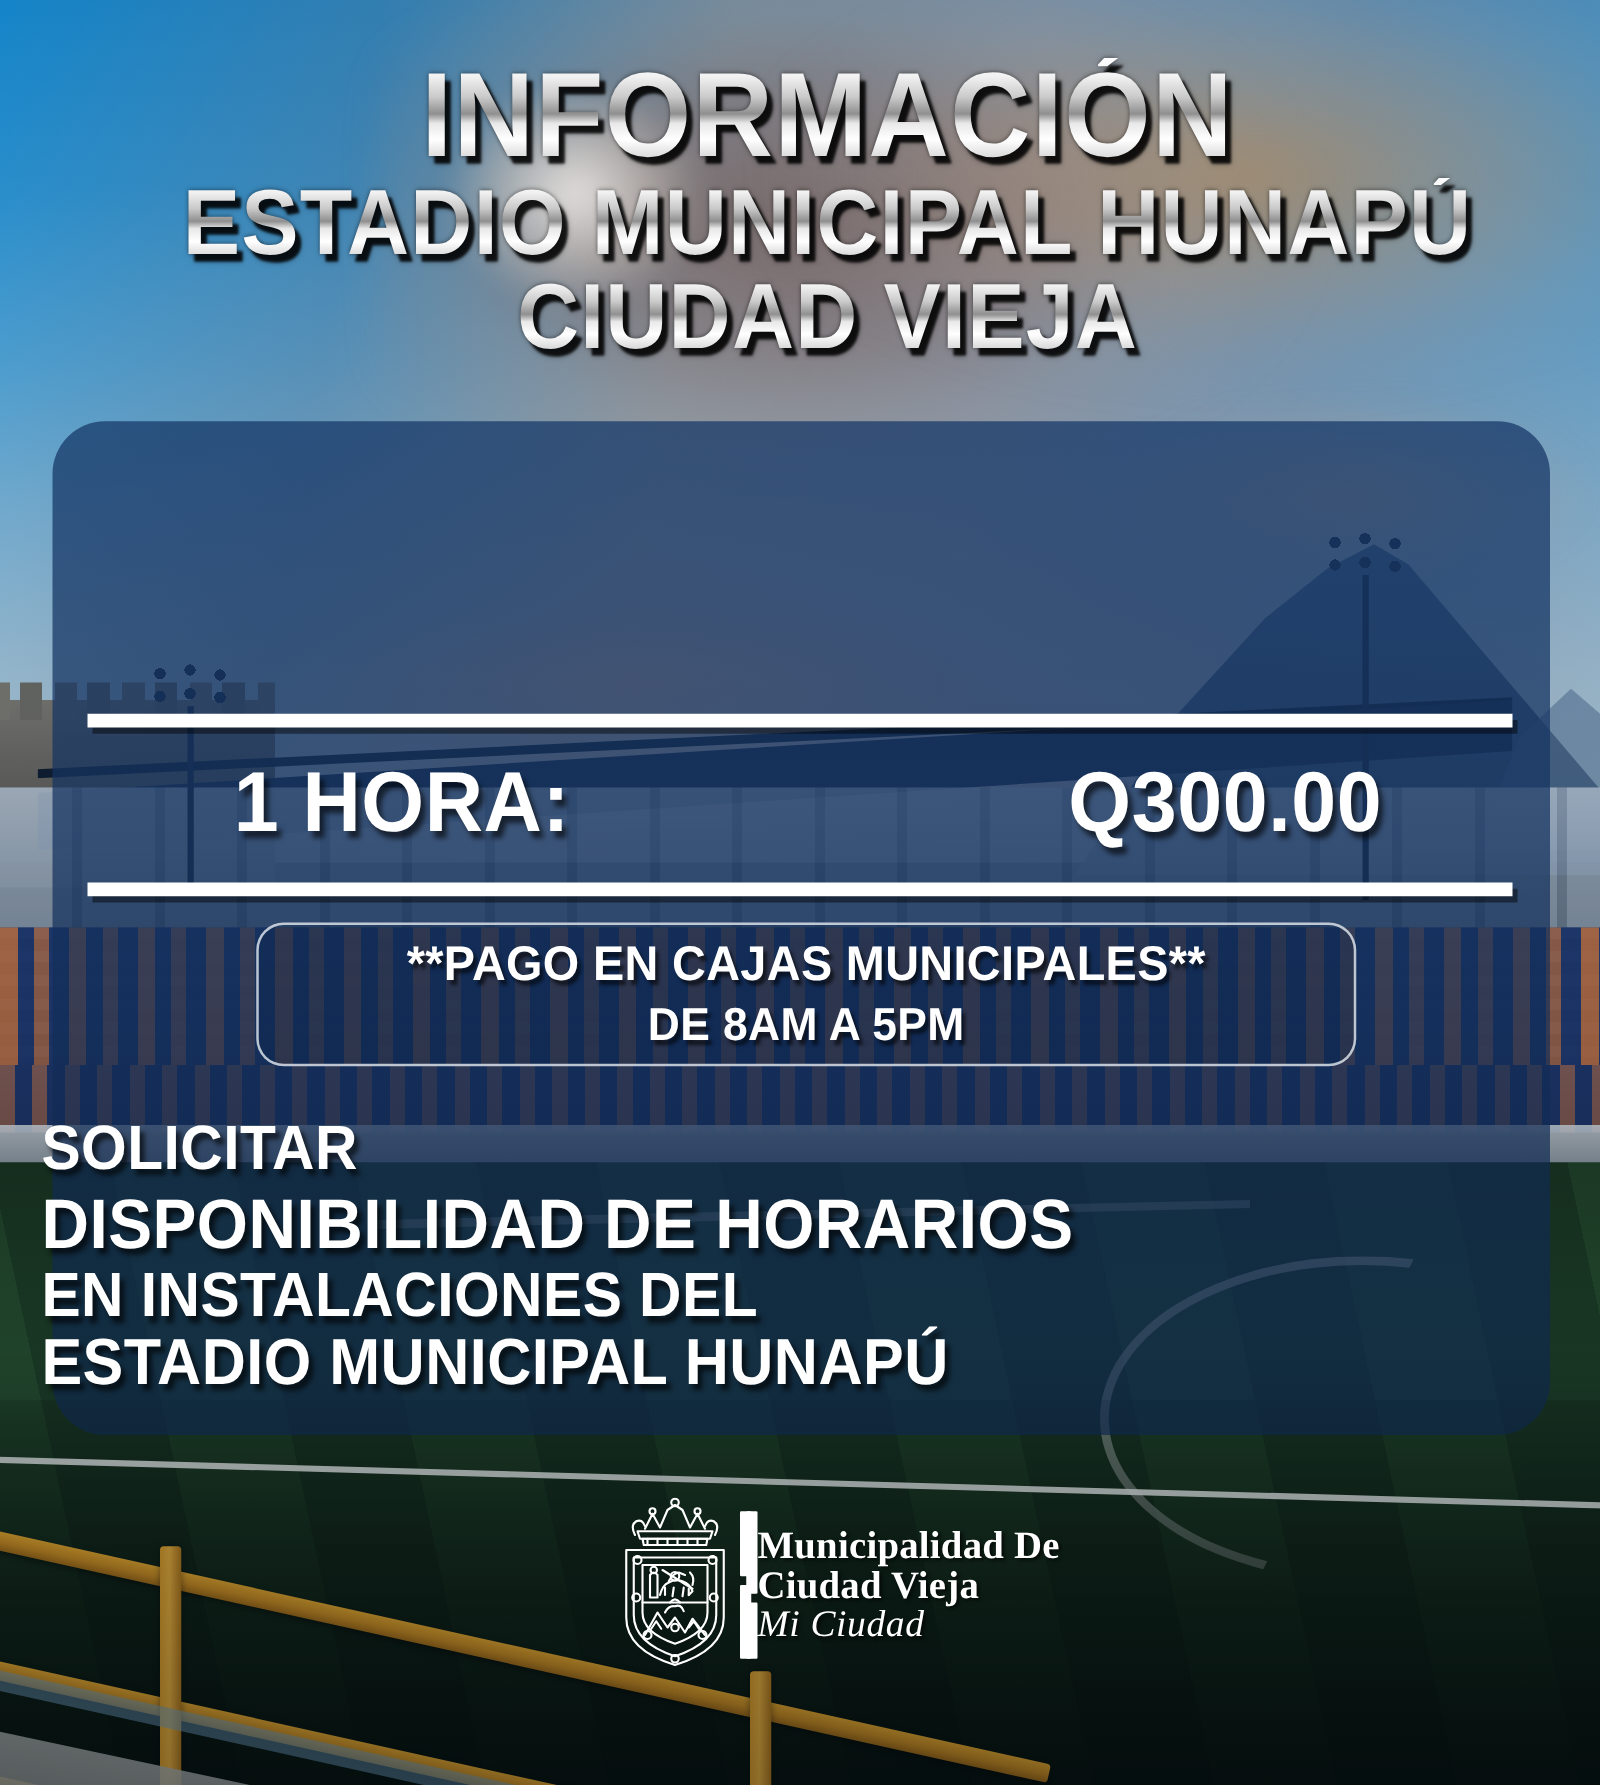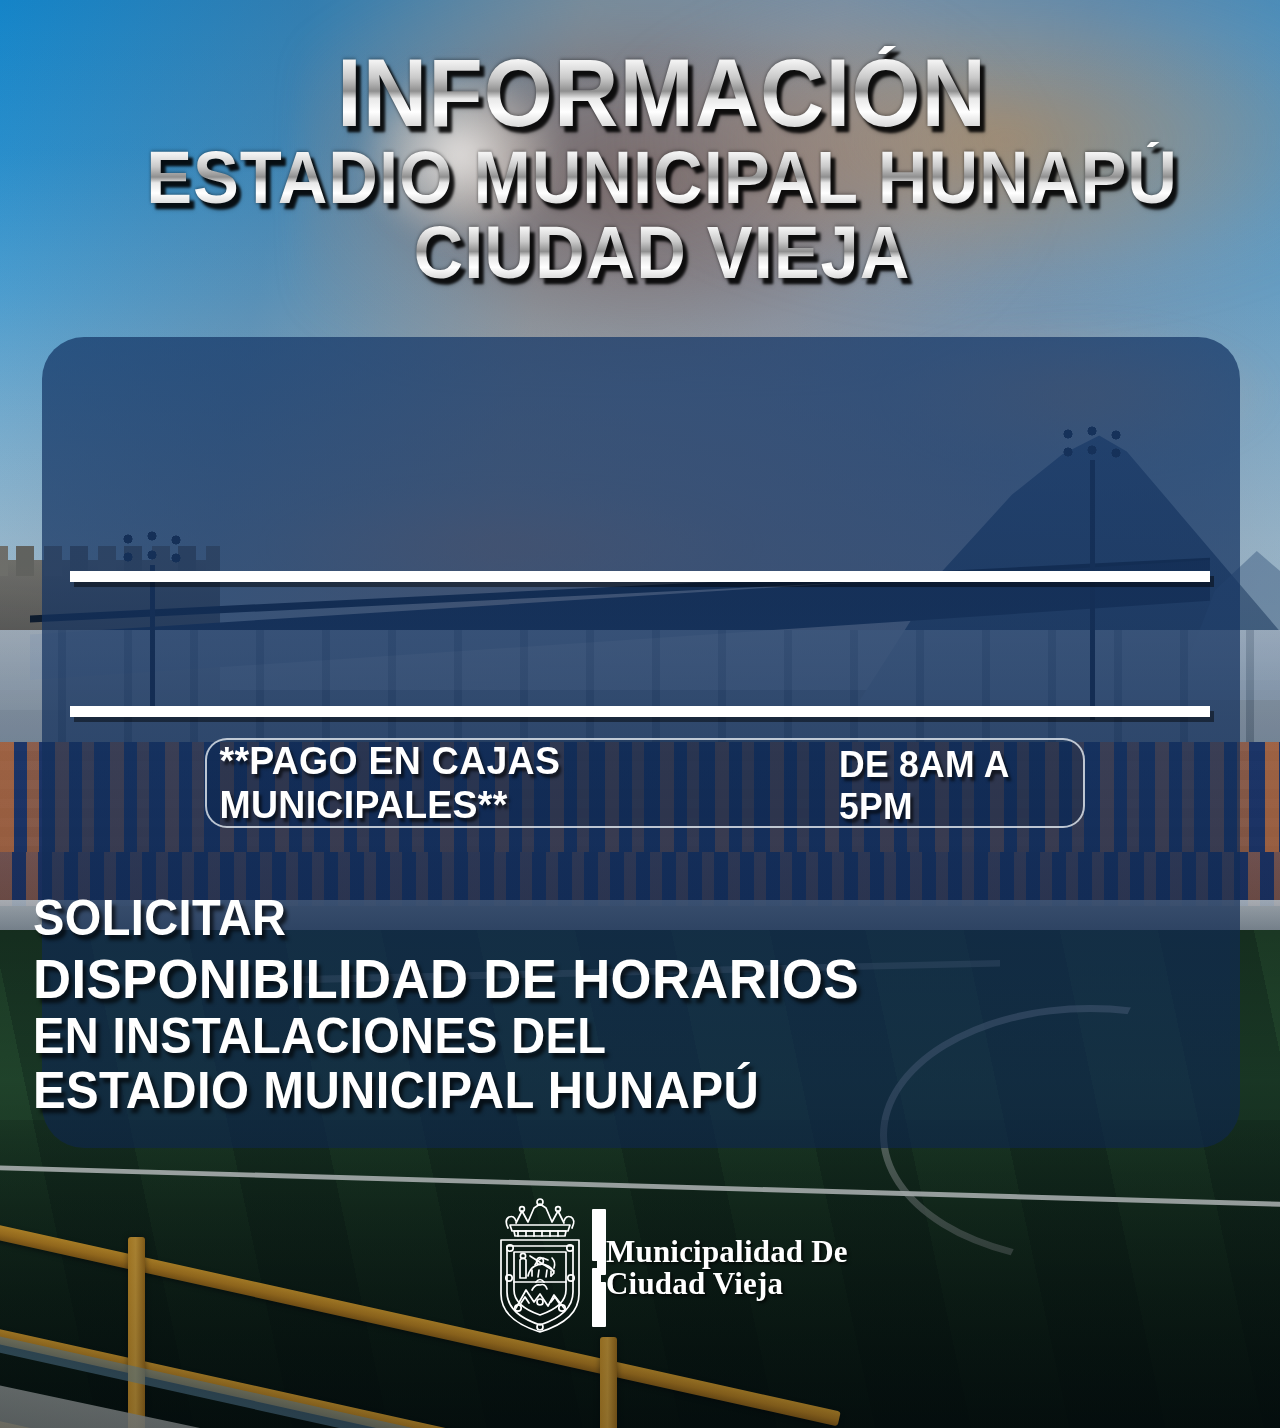--- a/index.html
+++ b/index.html
@@ -303,25 +303,25 @@
   }
   .price-value{
     margin-left:auto; margin-right:98px;
     font-size:68px; font-weight:bold; font-stretch:condensed;
     color:#fff; letter-spacing:.5px; transform:scaleX(.95);
     text-shadow:4px 5px 4px rgba(0,0,0,.6);
   }
 
   
   .paybox{
-    position:absolute; left:205px; top:738px; width:880px; height:90px;
+    position:absolute; left:205px; top:738px; width:880px; height:115px;
     border:2px solid rgba(230,236,242,.80);
     border-radius:22px;
     background:rgba(10,32,64,.22);
-    display:flex; flex-direction:row; align-items:center; justify-content:center;
+    display:flex; flex-direction:column; align-items:center; justify-content:center;
     z-index:6;
   }
   .paybox .l1{
     font-size:39px; font-weight:bold; font-stretch:condensed; color:#fff;
     letter-spacing:.3px; transform:scaleX(.96);
     text-shadow:3px 4px 3px rgba(0,0,0,.6);
   }
   .paybox .l2{
     margin-top:5px;
     font-size:37px; font-weight:bold; font-stretch:condensed; color:#fff;
@@ -412,20 +412,24 @@
   <div class="panel"></div>
 
   <div class="title-block">
     <div class="ttl ttl-1">INFORMACIÓN</div>
     <div class="ttl ttl-2">ESTADIO MUNICIPAL HUNAPÚ</div>
     <div class="ttl ttl-3">CIUDAD VIEJA</div>
   </div>
 
 
   <div class="rule top"></div>
+  <div class="price-row">
+    <div class="price-label">1 HORA:</div>
+    <div class="price-value">Q300.00</div>
+  </div>
   <div class="rule bot"></div>
 
   <div class="paybox">
     <div class="l1">**PAGO EN CAJAS MUNICIPALES**</div>
     <div class="l2">DE 8AM A 5PM</div>
   </div>
 
   <div class="request">
     <div class="rq1">SOLICITAR</div>
     <div class="rq2">DISPONIBILIDAD DE HORARIOS</div>
@@ -487,16 +491,17 @@
       <i></i>
     </div>
     <div class="bars bars2">
       <i></i>
       <i></i>
     </div>
 
     <div class="logo-text">
       <div class="m1">Municipalidad De</div>
       <div class="m2">Ciudad Vieja</div>
+      <div class="m3">Mi Ciudad</div>
     </div>
   </div>
 
 </div>
 
 </body></html>

